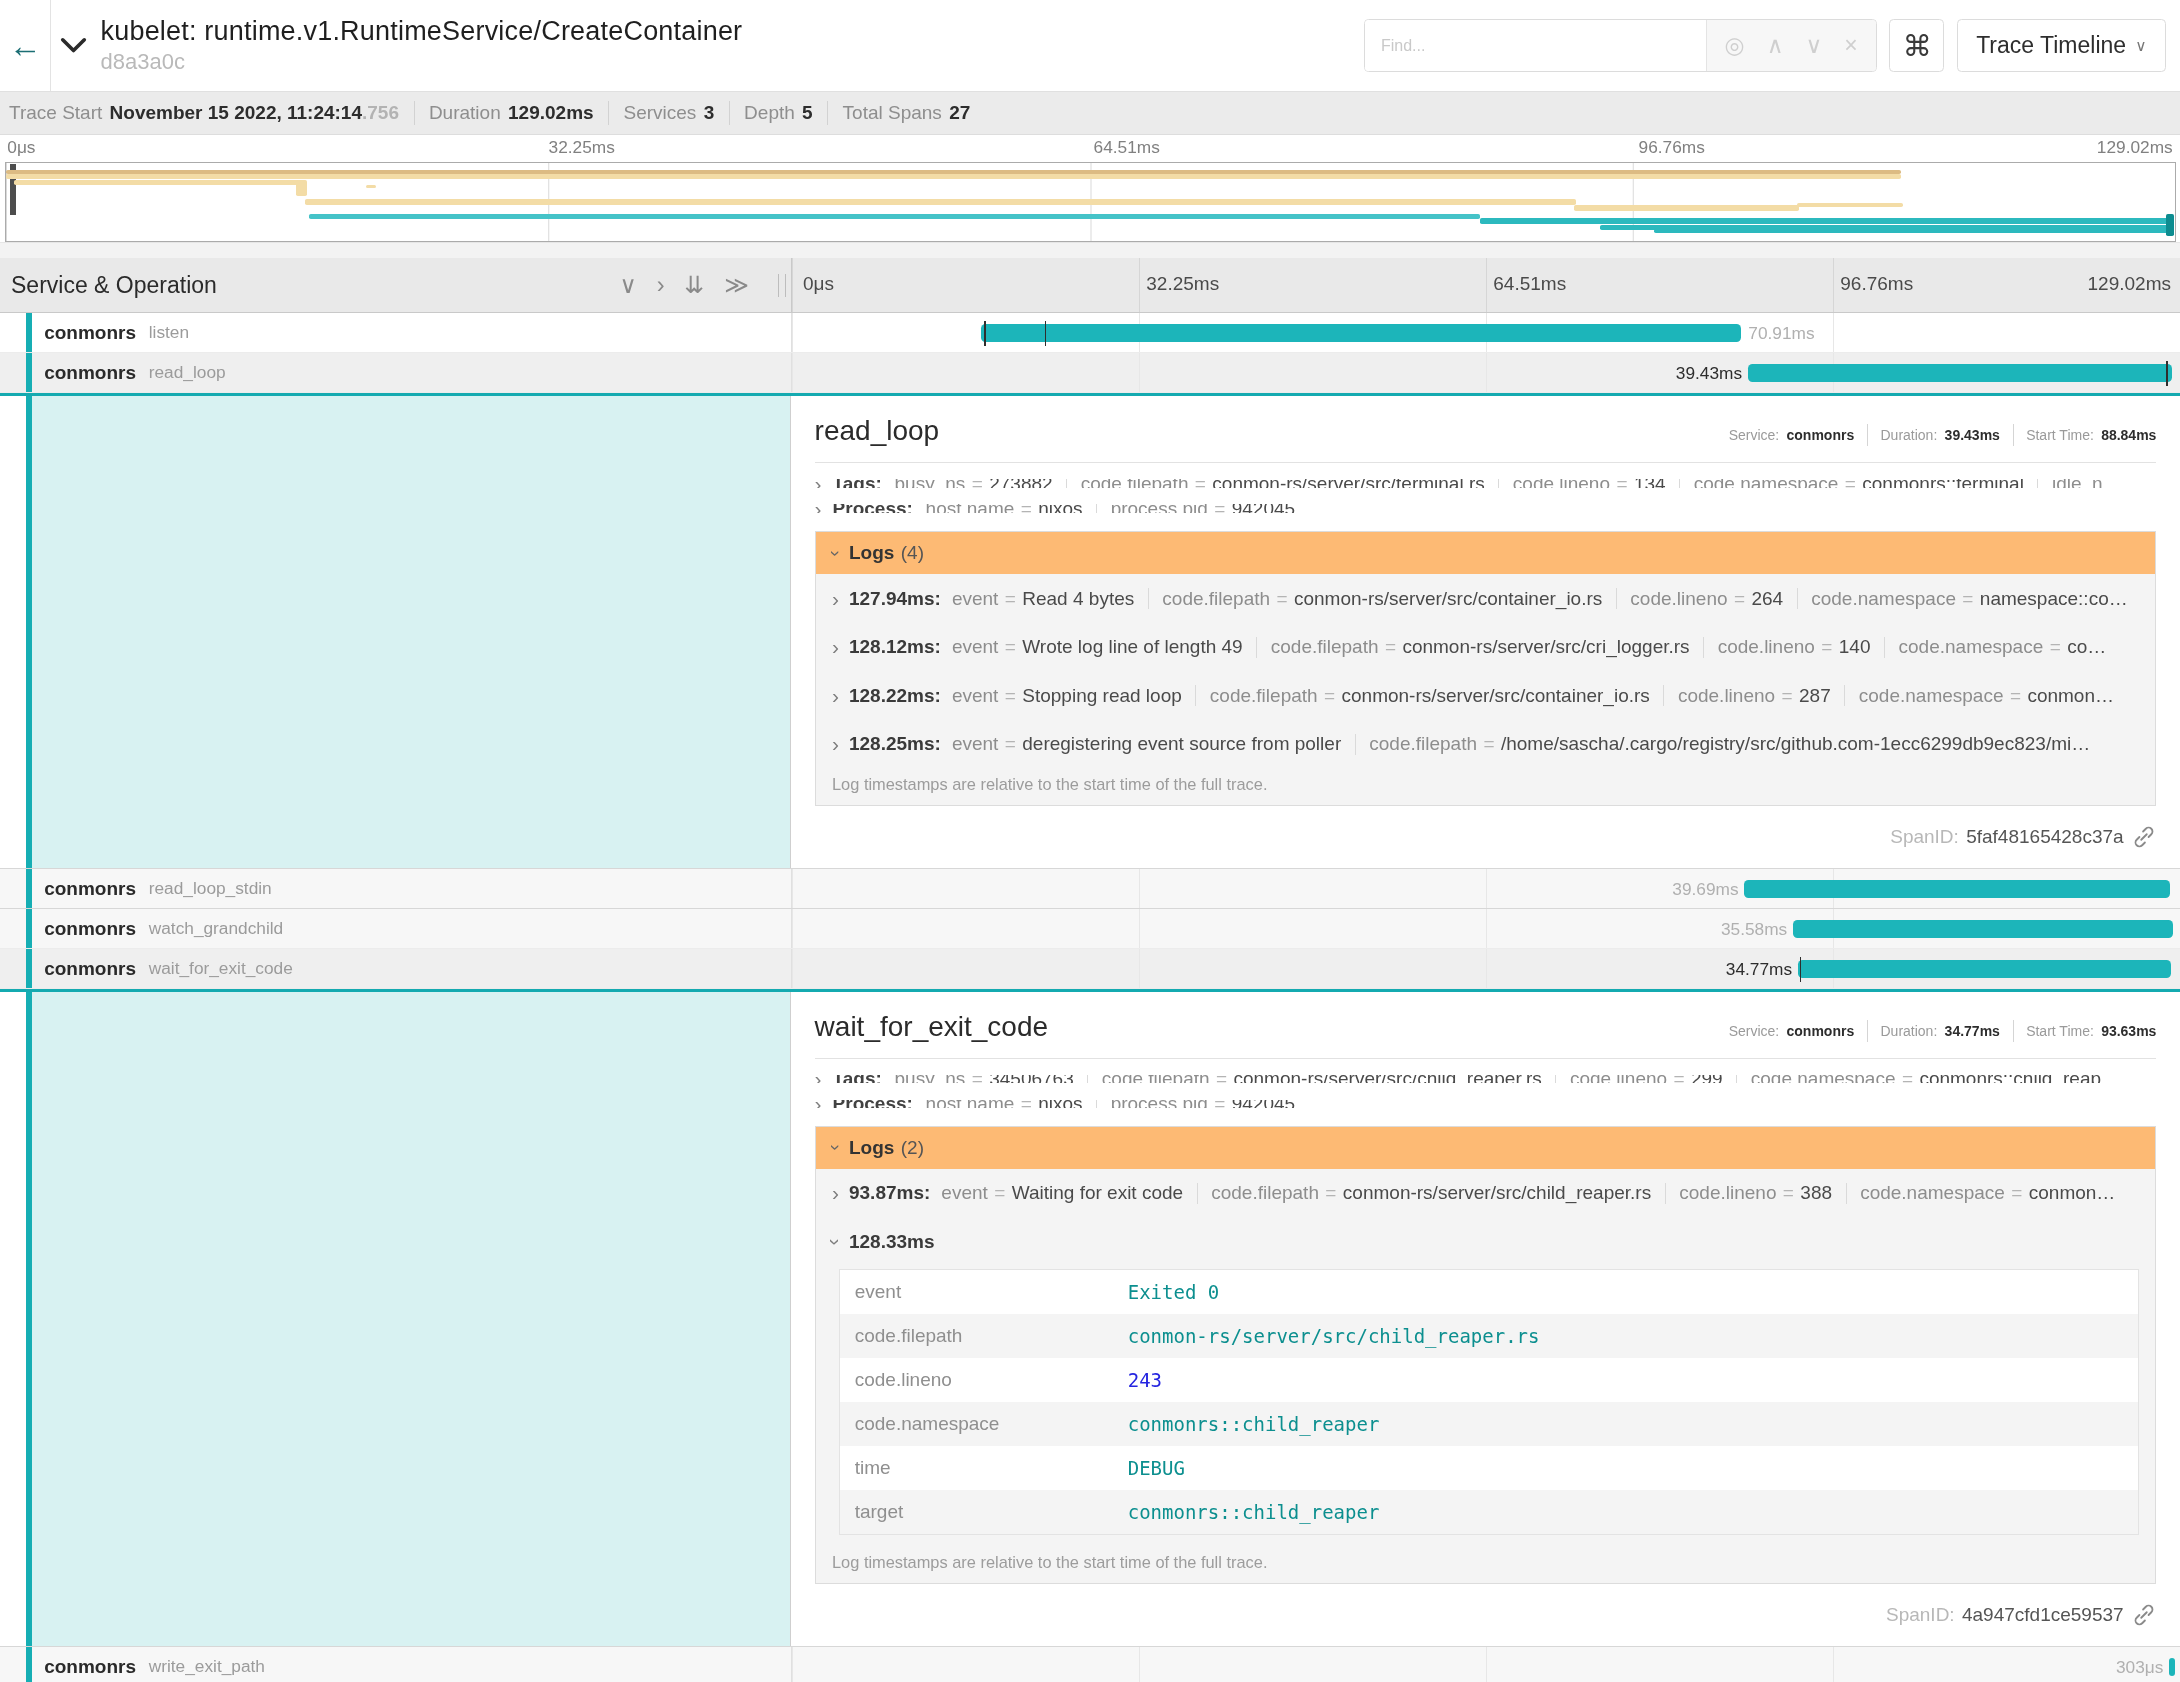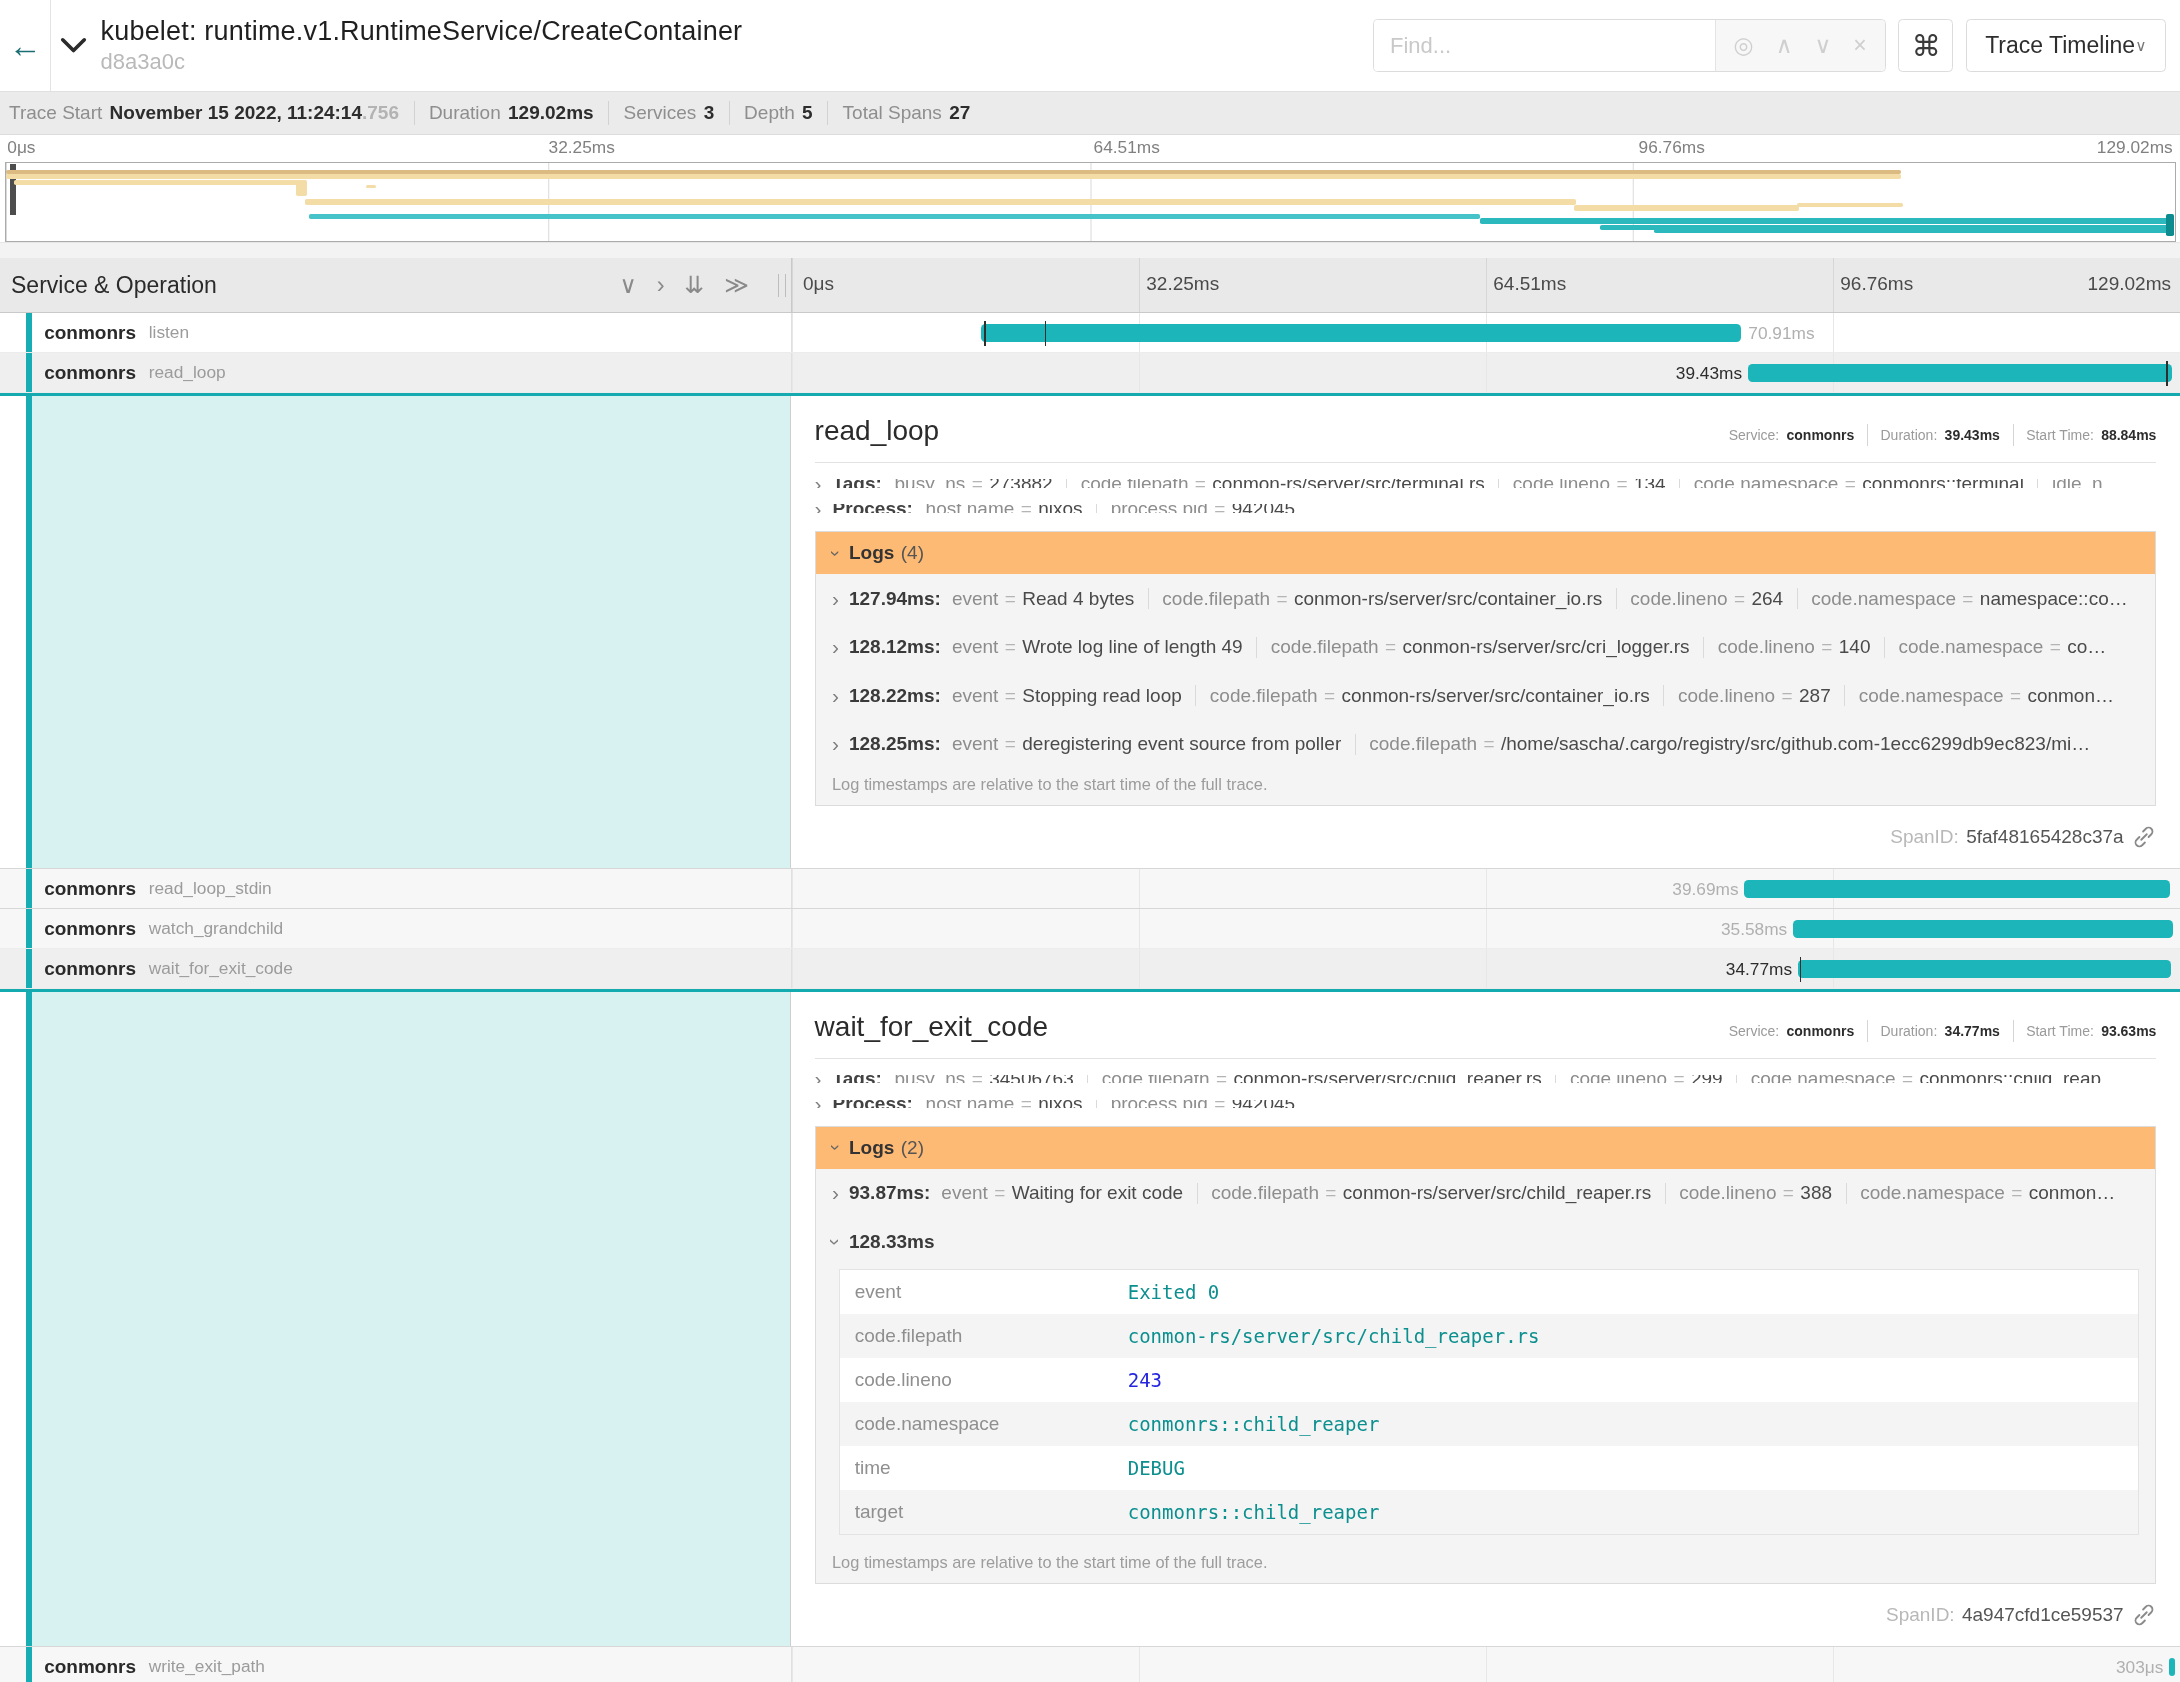--- a/index.html
+++ b/index.html
@@ -9,28 +9,28 @@
   
   .app-header { height:91px; display:flex; align-items:center; background:#fff; position:relative; }
   .back-cell { width:51px; height:100%; border-right:0.9px solid #e3e3e3; display:flex; align-items:center; justify-content:center; }
   .back-arrow { font-size:33px; color:#1b6e74; line-height:1; }
   .title-chevron { width:44px; display:flex; align-items:center; justify-content:center; cursor:pointer; }
   .title-block { margin-left:5.5px; }
   .trace-title { font-size:27px; color:#1f1f1f; letter-spacing:0.2px; }
   .trace-id { font-size:22px; color:#b9b9b9; margin-top:2.7px; }
   .header-controls { position:absolute; right:14.5px; top:19px; display:flex; align-items:center; gap:12.7px; }
   .find-group { display:flex; height:53px; border:0.9px solid #dcdcdc; border-radius:4.5px; overflow:hidden; background:#fff; }
-  .find-input { width:341px; border:none; outline:none; padding:0 16.4px; font-size:22px; color:#444; font-family:inherit; }
+  .find-input { width:341px; border:none; outline:none; padding:0 16.4px; font-size:16px; color:#444; font-family:inherit; }
   .find-input::placeholder { color:#c9c9c9; }
   .find-addon { display:flex; align-items:center; gap:22px; padding:0 18px; background:#f7f7f7; border-left:0.9px solid #e4e4e4; }
   .find-addon span { color:#cfcfcf; font-size:23px; line-height:1; }
   .sq-btn { height:53px; min-width:55px; border:0.9px solid #dcdcdc; border-radius:4.5px; background:#fff;
     display:flex; align-items:center; justify-content:center; font-size:29px; color:#3a3a3a; }
   .view-btn { height:53px; border:0.9px solid #dcdcdc; border-radius:4.5px; background:#fff; padding:0 18px;
-    display:flex; align-items:center; gap:0; font-size:23px; color:#2e2e2e; }
+    display:flex; align-items:center; gap:9px; font-size:23px; color:#2e2e2e; }
   .view-btn .chev { font-size:15.5px; color:#777; }
 
   
   .summary-bar { height:44px; background:#ebebeb; border-top:0.9px solid #e0e0e0; border-bottom:0.9px solid #ddd;
     display:flex; align-items:center; padding-left:9px; font-size:19px; }
   .summary-bar .lbl { color:#8e8e8e; margin-right:7.3px;text-align:center; }
   .summary-bar .val { color:#2d2d2d; font-weight:bold; }
   .summary-bar .dim { color:#b3b3b3; font-weight:bold; }
   .summary-sep { width:0.9px; height:23.6px; background:#d2d2d2; margin:0 14.5px; }
 

